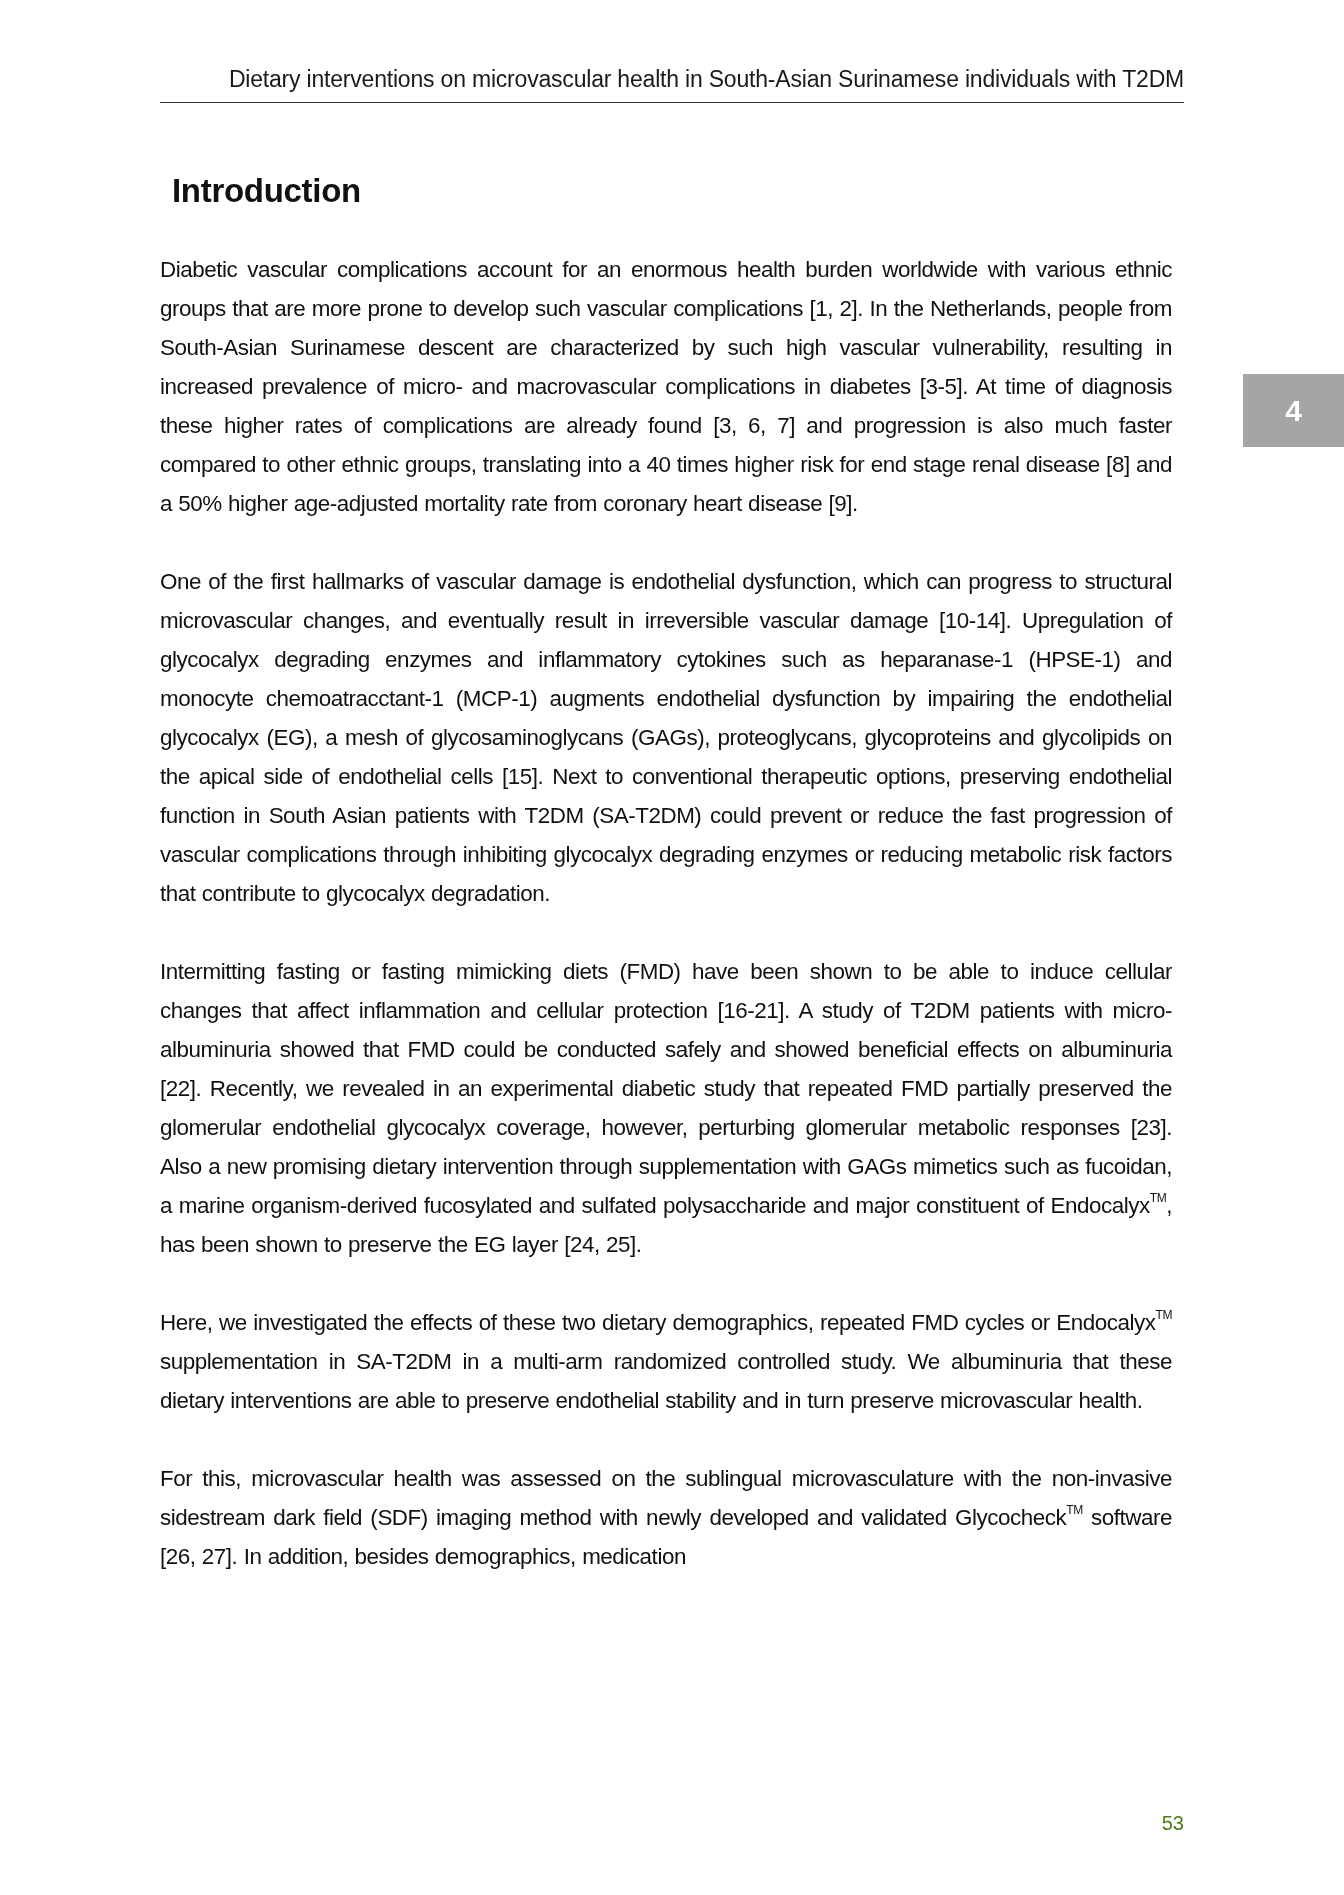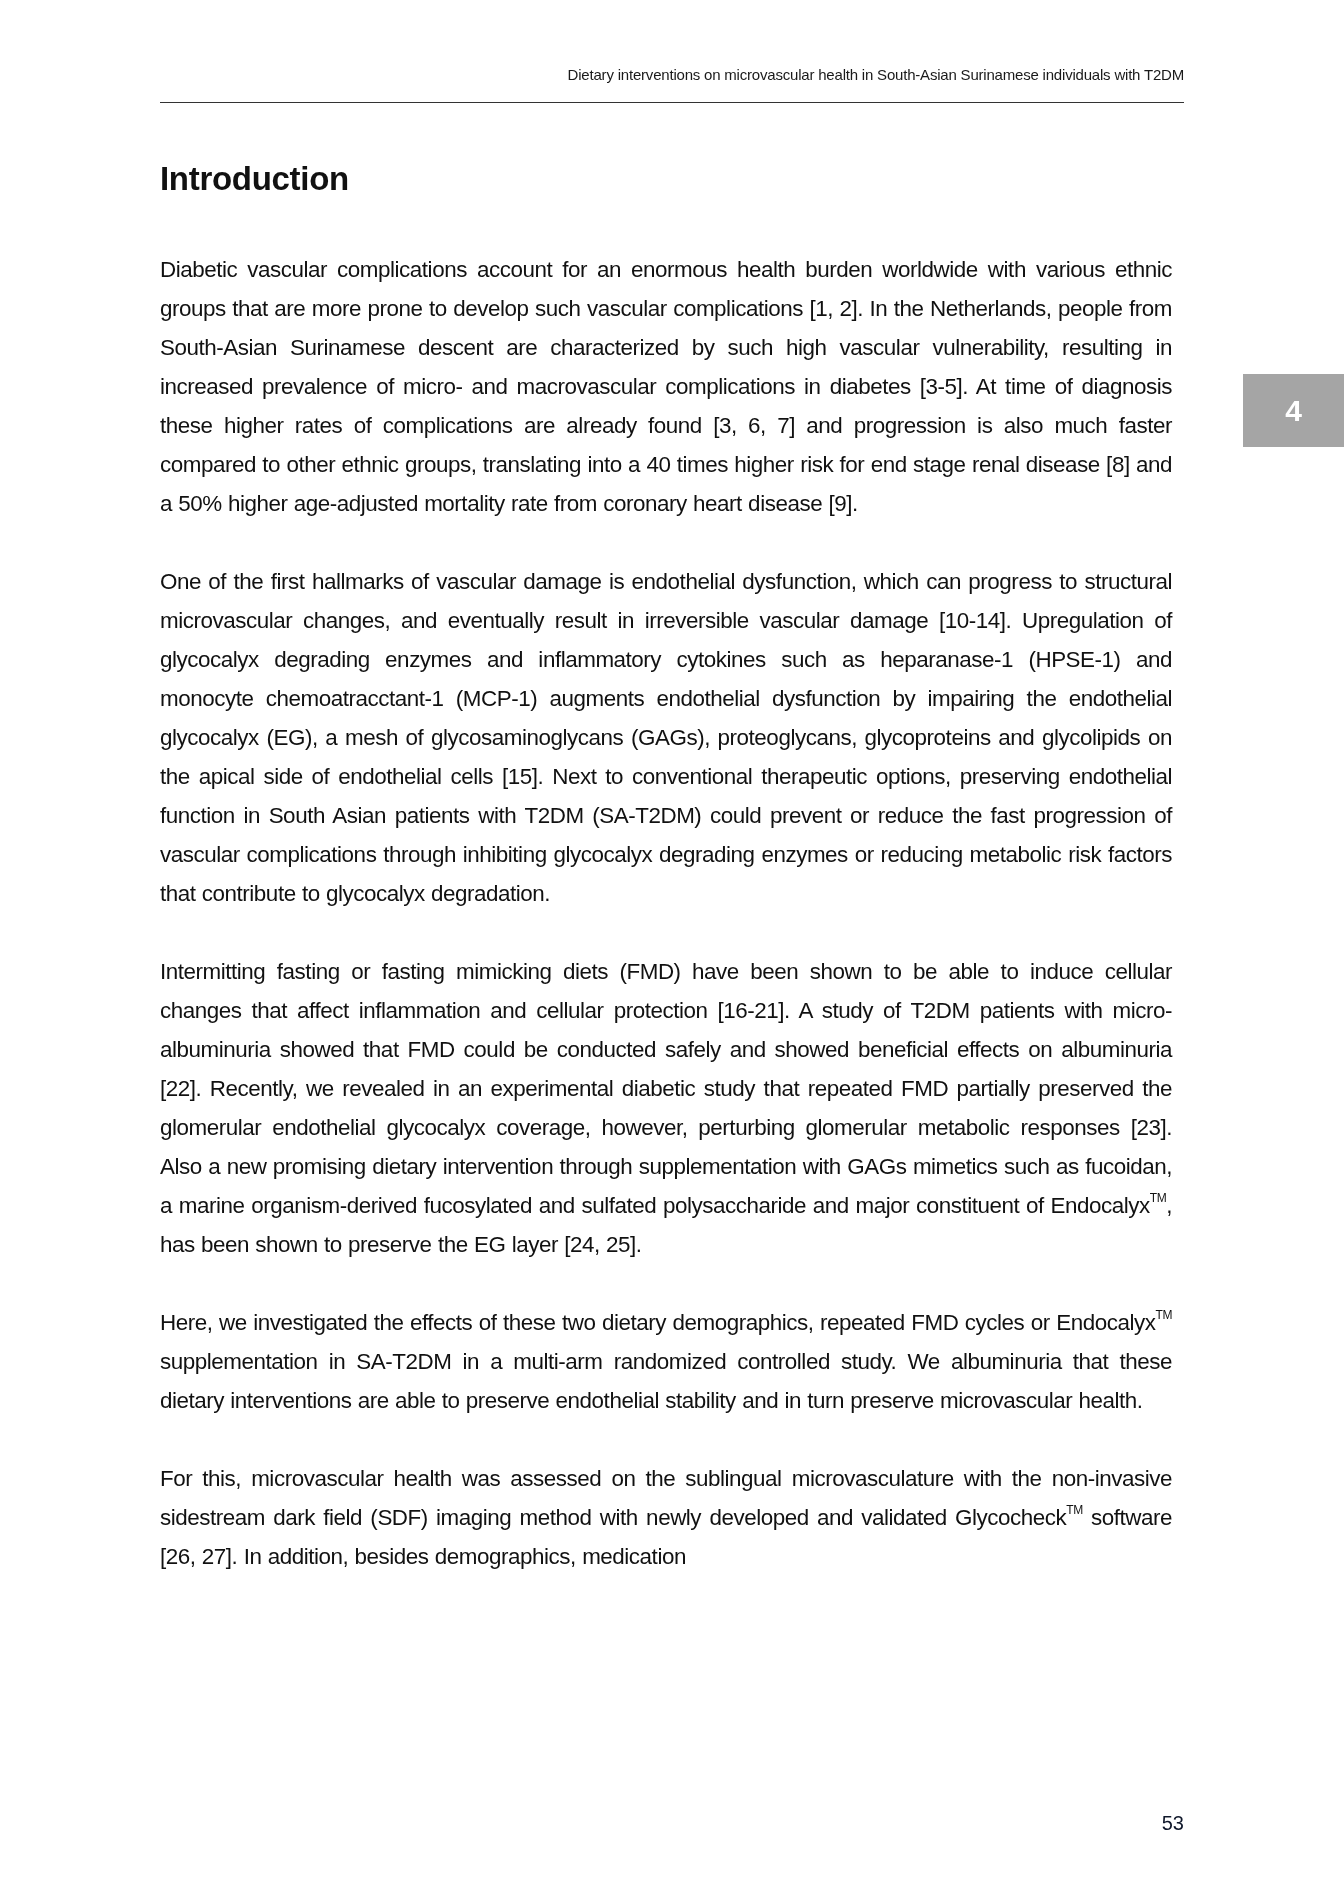--- a/index.html
+++ b/index.html
@@ -1,32 +1,32 @@
 <!DOCTYPE html>
 <html><head>
 <meta charset="utf-8">
 <style>
   html, body { margin: 0; padding: 0; background: #ffffff; }
   body { width: 1344px; height: 1895px; position: relative; overflow: hidden;
          font-family: "Liberation Sans", "DejaVu Sans", sans-serif; color: #111111; }
   .running-header { position: absolute; left: 160px; top: 66px; width: 1024px;
-         text-align: right; font-size: 15px; letter-spacing: -0.2px; color: #1a1a1a; }
+         text-align: right; font-size: 23px; letter-spacing: -0.2px; color: #1a1a1a; }
   .header-rule { position: absolute; left: 160px; top: 102px; width: 1024px; height: 0;
          border-top: 1.2px solid #333; }
   .chapter-tab { position: absolute; left: 1243px; top: 374px; width: 101px; height: 73px;
          background: #a5a5a5; color: #ffffff; font-weight: bold; font-size: 30px;
          display: flex; align-items: center; justify-content: center; }
-  .section-title { position: absolute; left: 160px; top: 160px; margin: 0;
+  .section-title { position: absolute; left: 160px; top: 160px; margin: 12px;
          font-size: 33px; font-weight: bold; letter-spacing: -0.3px; color: #111; }
   .body-text { position: absolute; left: 160px; top: 250px; width: 1024px; }
   .para { margin: 0 12px 39px 0; font-size: 22.4px; line-height: 39px; text-align: justify;
           letter-spacing: -0.45px; word-spacing: 0.5px; }
   .para sup { font-size: 12px; line-height: 0; vertical-align: 11px; }
   .page-number { position: absolute; left: 1140px; top: 1812px; width: 44px;
-         text-align: right; font-size: 20px; color: #0f172a; }
+         text-align: right; font-size: 20px; color: #4d7c0f; }
 </style>
 </head>
 <body>
 
 <div class="running-header">Dietary interventions on microvascular health in South-Asian Surinamese individuals with T2DM</div>
 <div class="header-rule"></div>
 
 <div class="chapter-tab">
   <span>4</span>
 </div>

